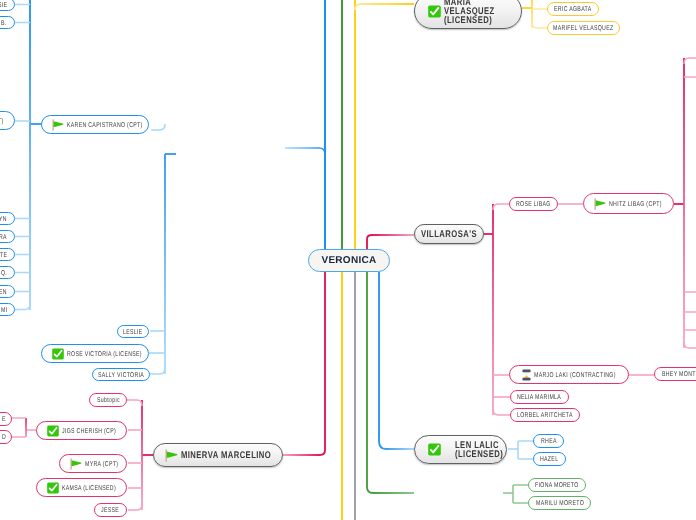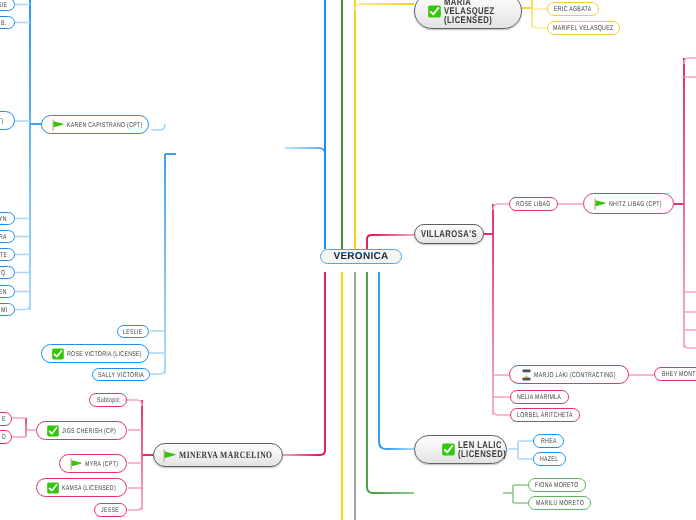--- a/index.html
+++ b/index.html
@@ -165,26 +165,26 @@
         <path d="M518 441 V459" stroke="#a9d9f8" stroke-width="1.6" fill="none"></path>
         <path d="M518 441 H533" stroke="#a9d9f8" stroke-width="1.5" fill="none"></path>
         <path d="M518 459 H533" stroke="#a9d9f8" stroke-width="1.5" fill="none"></path>
         <path d="M503 493 H513" stroke="#8fc891" stroke-width="1.6" fill="none"></path>
         <path d="M513 485 V503" stroke="#8fc891" stroke-width="1.6" fill="none"></path>
         <path d="M513 485 H528" stroke="#8fc891" stroke-width="1.5" fill="none"></path>
         <path d="M513 503 H528" stroke="#8fc891" stroke-width="1.5" fill="none"></path>
       </g>
   </svg>
 
-  <div class="node root" style="left:320px;top:249px;width:82px;height:15px;">
+  <div class="node root" style="left:308px;top:249px;width:82px;height:23px;">
     <span>VERONICA</span>
   </div>
 
 
-  <div class="node main" style="left:153px;top:443px;width:130px;height:24px;font-family:Liberation Serif, serif;">
+  <div class="node main" style="left:153px;top:443px;width:130px;height:24px;">
     <span class="ico">
       <svg width="13" height="13" viewBox="0 0 13 13">
           <rect x="0.5" y="0.4" width="1.4" height="12.3" fill="#cfa995"></rect>
           <path d="M1.7 2.5 L12.6 5.2 L11.8 6.2 L3.0 8.8 L1.7 8.8 Z" fill="#38c40c"></path>
         </svg>
     </span>
     <span class="lbl" style="margin-right: -23.97px;">MINERVA MARCELINO</span>
   </div>
 
   <div class="node main" style="left:414px;top:-7px;width:108px;height:36px;justify-content:flex-start;padding-left:13px;">
@@ -198,21 +198,21 @@
       <span>MARIA</span>
       <span>VELASQUEZ</span>
       <span>(LICENSED)</span>
     </span>
   </div>
 
   <div class="node main" style="left:414px;top:224px;width:70px;height:20px;text-align:center;">
     <span class="lbl" style="margin-right: -14.87px;">VILLAROSA'S</span>
   </div>
 
-  <div class="node main" style="left:414px;top:435px;width:93px;height:29px;justify-content:flex-start;padding-left:27px;">
+  <div class="node main" style="left:414px;top:435px;width:93px;height:29px;justify-content:flex-start;padding-left:13px;gap:11px;">
     <span class="ico">
       <svg width="13" height="13" viewBox="0 0 13 13">
           <rect x="0.2" y="0.6" width="12.6" height="11.8" rx="1.6" fill="#33c70a"></rect>
           <path d="M2.8 6.9 L5.2 9.4 L10.4 2.9" stroke="#ffffff" stroke-width="1.9" fill="none" stroke-linecap="round" stroke-linejoin="round"></path>
         </svg>
     </span>
     <span class="ml" style="margin-top: 2.5px; margin-right: -12.8px;">
       <span>LEN LALIC</span>
       <span>(LICENSED)</span>
     </span>

